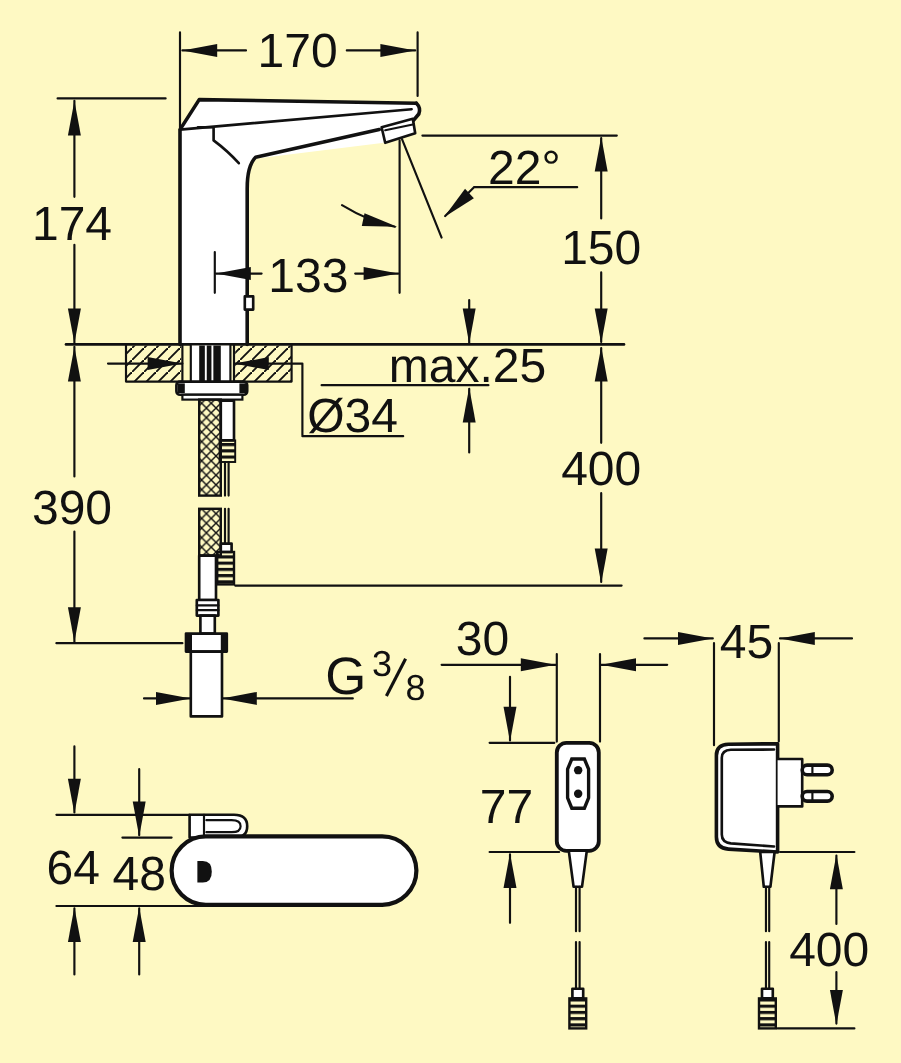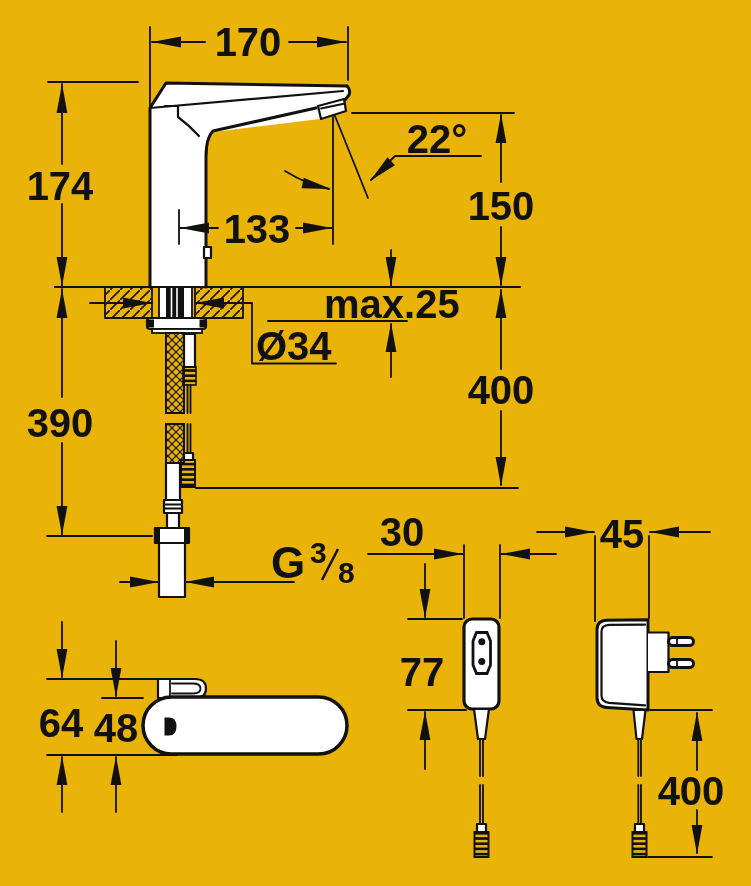--- a/index.html
+++ b/index.html
@@ -1,16 +1,16 @@
 <!DOCTYPE html>
 <html><head>
 <meta charset="utf-8">
 <style>
   html,body{margin:0;padding:0;background:#fff;}
-  #stage{position:relative;width:751px;height:886px;background:#eab308;font-family:"Liberation Sans",sans-serif;font-weight:bold;}
+  #stage{position:relative;width:751px;height:886px;background:#fef9c3;font-family:"Liberation Sans",sans-serif;}
   svg{position:absolute;left:0;top:0;}
   text{fill:#111;font-family:"Liberation Sans","DejaVu Sans",sans-serif;}
   .dtxt{font-size:40px;}
   .obj{stroke:#111;stroke-width:3;fill:none;stroke-linecap:round;stroke-linejoin:round;}
   .obj2{stroke:#111;stroke-width:2.2;fill:none;stroke-linecap:round;stroke-linejoin:round;}
   .thin{stroke:#111;stroke-width:1.8;fill:none;stroke-linecap:round;}
   .fillw{fill:#fff;}
   .fillb{fill:#111;}
 </style>
 </head>

